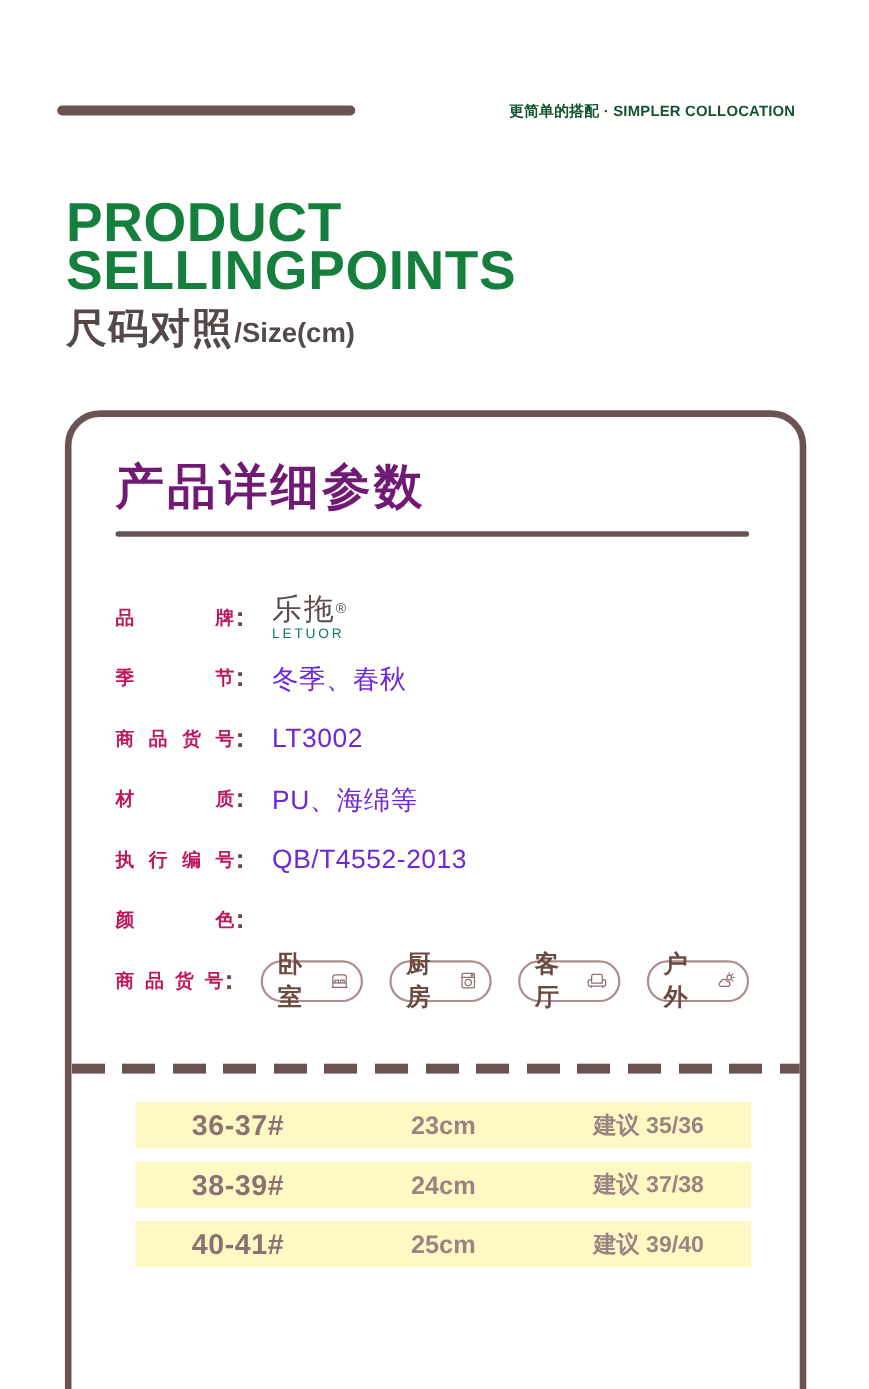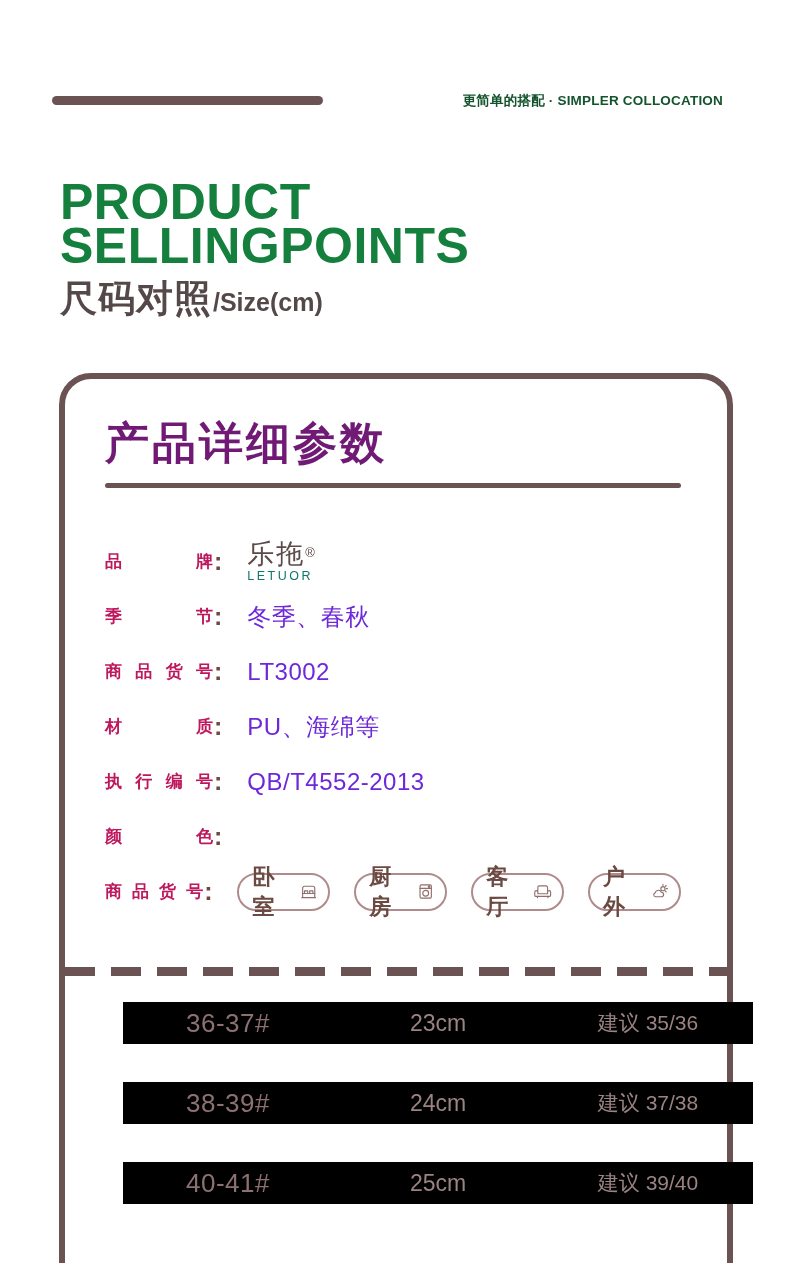--- a/index.html
+++ b/index.html
@@ -73,26 +73,26 @@
     background:repeating-linear-gradient(90deg,#6b5354 0 30px,transparent 30px 46px);
   }
 
   .size-head{
     margin:48px 0 0 4px;width:570px;height:30px;
     display:grid;grid-template-columns:1fr 1fr 1fr;
     align-items:center;justify-items:center;
     font-size:24px;font-weight:bold;color:#604339;letter-spacing:1px;
   }
   .size-row{
-    margin-left:18px;width:630px;height:42px;background:#000000;
+    margin-left:18px;width:560px;height:42px;background:#fef9c3;
     display:grid;grid-template-columns:1fr 1fr 1fr;
-    align-items:center;justify-items:center;
+    align-items:center;justify-items:center;font-weight:bold;
   }
   .size-row.first{margin-top:26px;}
-  .size-row + .size-row{margin-top:38px;}
+  .size-row + .size-row{margin-top:12px;}
   .cell-size{font-size:26px;color:#8d7172;letter-spacing:.5px;}
   .cell-len{font-size:23px;color:#9b8384;}
   .cell-sug{font-size:21px;color:#9b8384;}
 </style>
 </head>
 <body>
 
 <div class="topbar"></div>
 
 <div class="tagline">更简单的搭配 · SIMPLER COLLOCATION</div>

